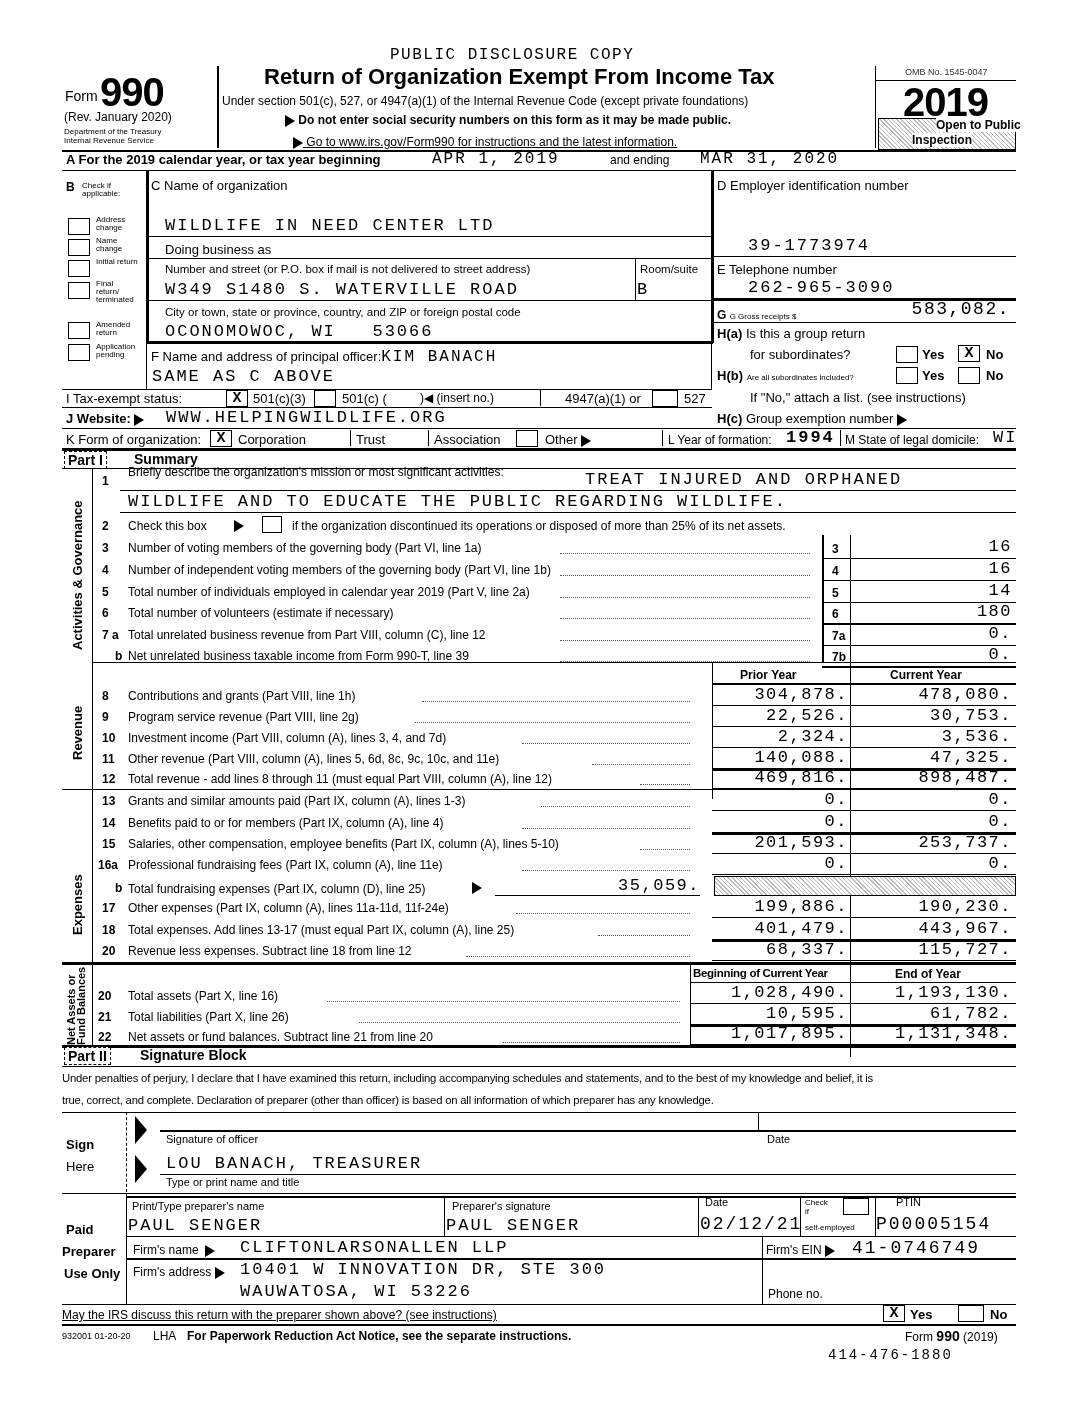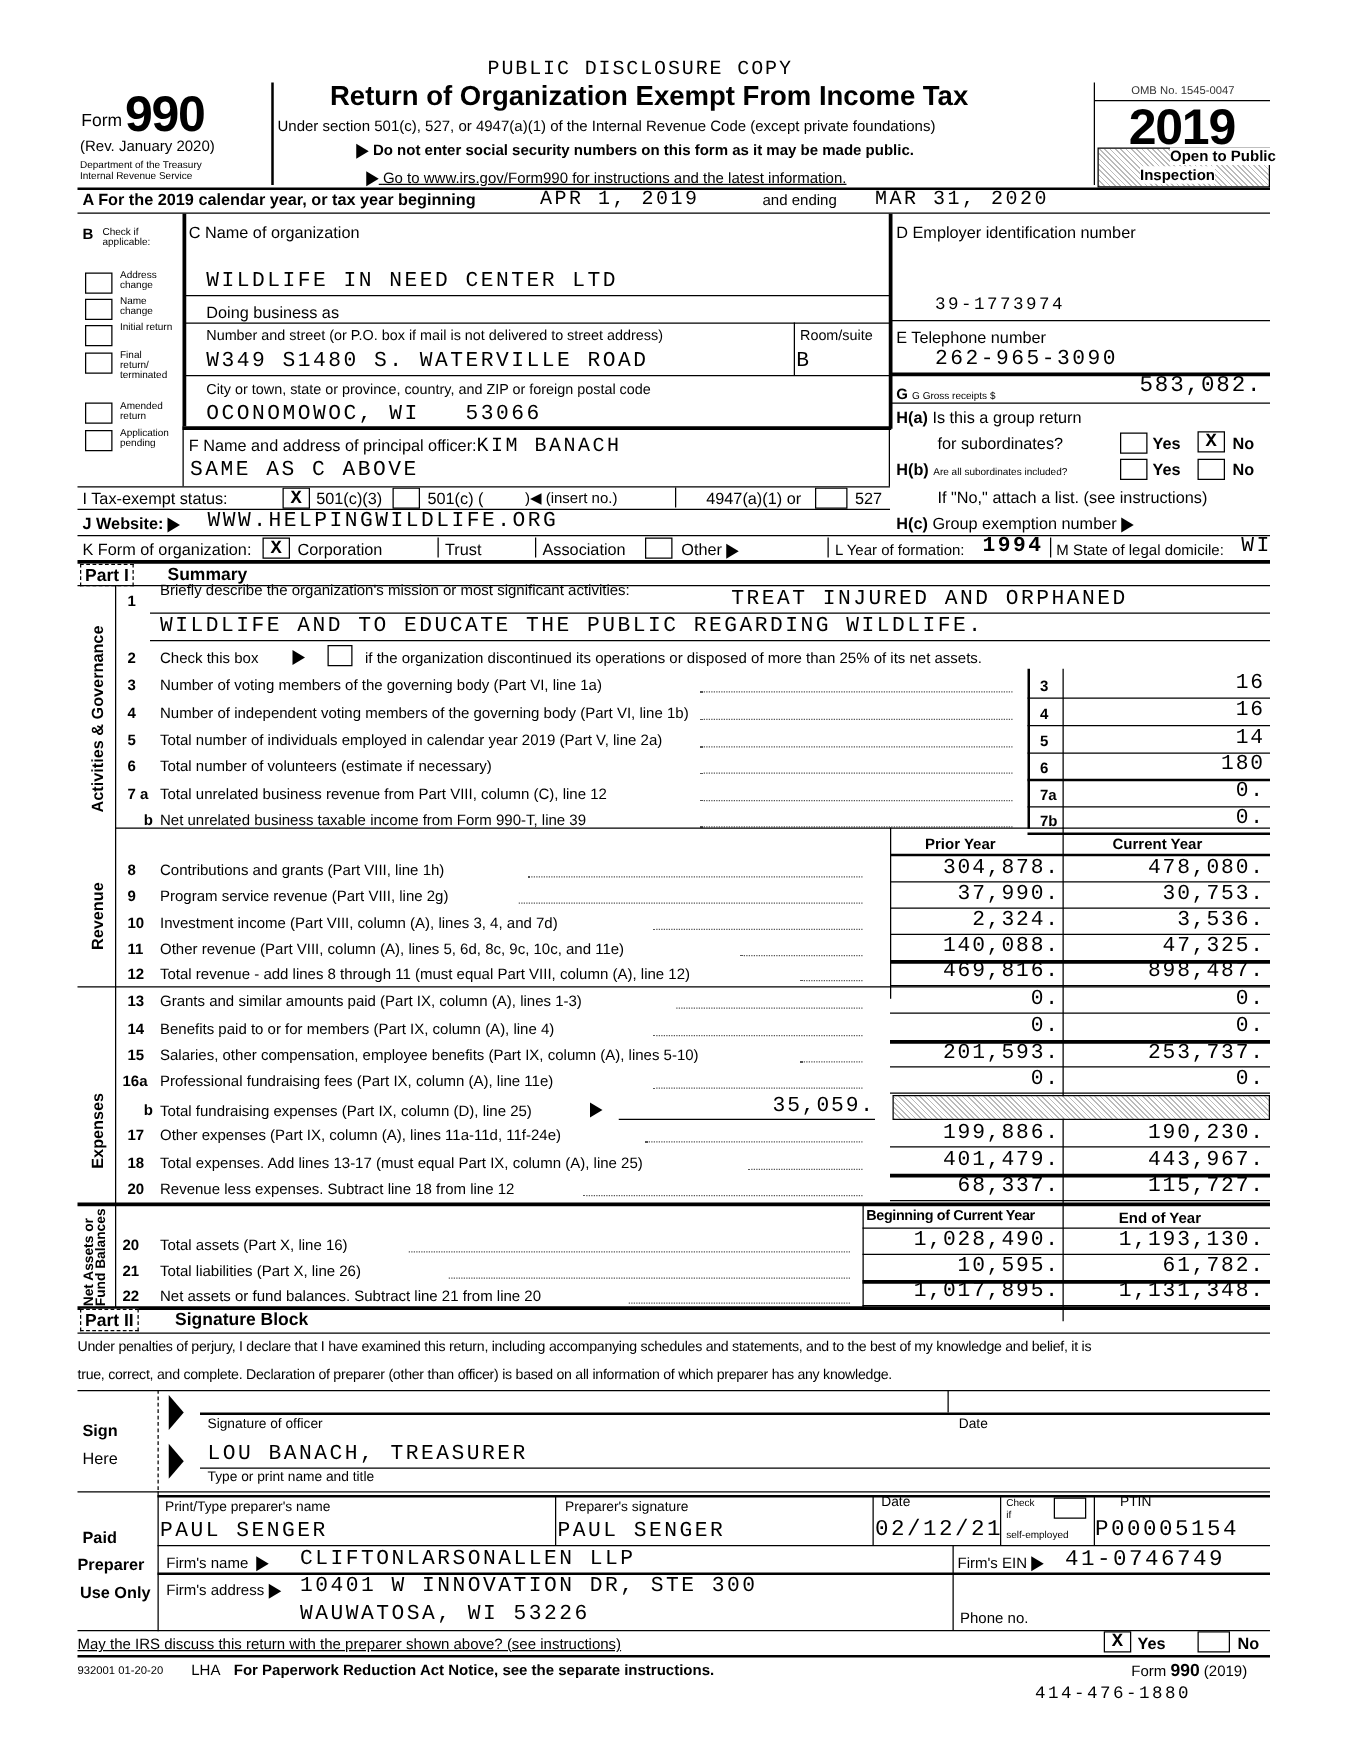--- a/index.html
+++ b/index.html
@@ -90,21 +90,21 @@
 <div class="abs" style="left:165px;top:306px;font-size:11.5px;">City or town, state or province, country, and ZIP or foreign postal code</div>
 <div class="abs mono" style="left:165px;top:322px;font-size:17px;white-space:pre;">OCONOMOWOC, WI   53066</div>
 <div class="hthick" style="left:146px;top:341px;width:567px;"></div>
 <div class="vthick" style="left:711px;top:171px;height:172px;"></div>
 
 <div class="abs md" style="left:151px;top:348px;"><span>F Name and address of principal officer:</span><span class="mono" style="font-size:16px;">KIM BANACH</span></div>
 <div class="abs mono" style="left:152px;top:367px;font-size:17px;">SAME AS C ABOVE</div>
 <div class="vline" style="left:711px;top:343px;height:46px;"></div>
 
 <div class="abs md" style="left:717px;top:178px;">D Employer identification number</div>
-<div class="abs mono" style="left:748px;top:236px;font-size:14px;">39-1773974</div>
+<div class="abs mono" style="left:748px;top:236px;font-size:17px;">39-1773974</div>
 <div class="hline" style="left:712px;top:256px;width:304px;"></div>
 <div class="abs md" style="left:717px;top:262px;">E Telephone number</div>
 <div class="abs mono" style="left:748px;top:278px;font-size:17px;">262-965-3090</div>
 <div class="hthick" style="left:712px;top:298px;width:304px;"></div>
 <div class="abs" style="left:717px;top:308px;font-size:12px;font-weight:bold;">G <span style="font-size:8px;font-weight:normal;">G Gross receipts $</span></div>
 <div class="num" style="left:860px;top:299px;width:150px;font-size:18px;">583,082.</div>
 <div class="hline" style="left:712px;top:322px;width:304px;"></div>
 
 <div class="abs md" style="left:717px;top:326px;"><b>H(a)</b> <span>Is this a group return</span></div>
 <div class="abs md" style="left:750px;top:347px;">for subordinates?</div>
@@ -229,21 +229,21 @@
 <div id="rev-lines">
     <div class="lnum" style="left:102px;top:689px;">8</div>
     <div class="ltxt" style="left:128px;top:689px;">Contributions and grants (Part VIII, line 1h)</div>
     <div class="dots" style="left:421.5px;top:701px;width:268.5px;"></div>
     <div class="num" style="left:700px;top:685px;width:148px;">304,878.</div>
     <div class="num" style="left:860px;top:685px;width:152px;">478,080.</div>
     <div class="hline" style="left:712px;top:705px;width:304px;"></div>
     <div class="lnum" style="left:102px;top:710px;">9</div>
     <div class="ltxt" style="left:128px;top:710px;">Program service revenue (Part VIII, line 2g)</div>
     <div class="dots" style="left:415.2px;top:722px;width:274.8px;"></div>
-    <div class="num" style="left:700px;top:706px;width:148px;">37,990.</div>
+    <div class="num" style="left:700px;top:706px;width:148px;">22,526.</div>
     <div class="num" style="left:860px;top:706px;width:152px;">30,753.</div>
     <div class="hline" style="left:712px;top:726px;width:304px;"></div>
     <div class="lnum" style="left:102px;top:731px;">10</div>
     <div class="ltxt" style="left:128px;top:731px;">Investment income (Part VIII, column (A), lines 3, 4, and 7d)</div>
     <div class="dots" style="left:522.3px;top:743px;width:167.70000000000005px;"></div>
     <div class="num" style="left:700px;top:727px;width:148px;">2,324.</div>
     <div class="num" style="left:860px;top:727px;width:152px;">3,536.</div>
     <div class="hline" style="left:712px;top:747px;width:304px;"></div>
     <div class="lnum" style="left:102px;top:752px;">11</div>
     <div class="ltxt" style="left:128px;top:752px;">Other revenue (Part VIII, column (A), lines 5, 6d, 8c, 9c, 10c, and 11e)</div>

